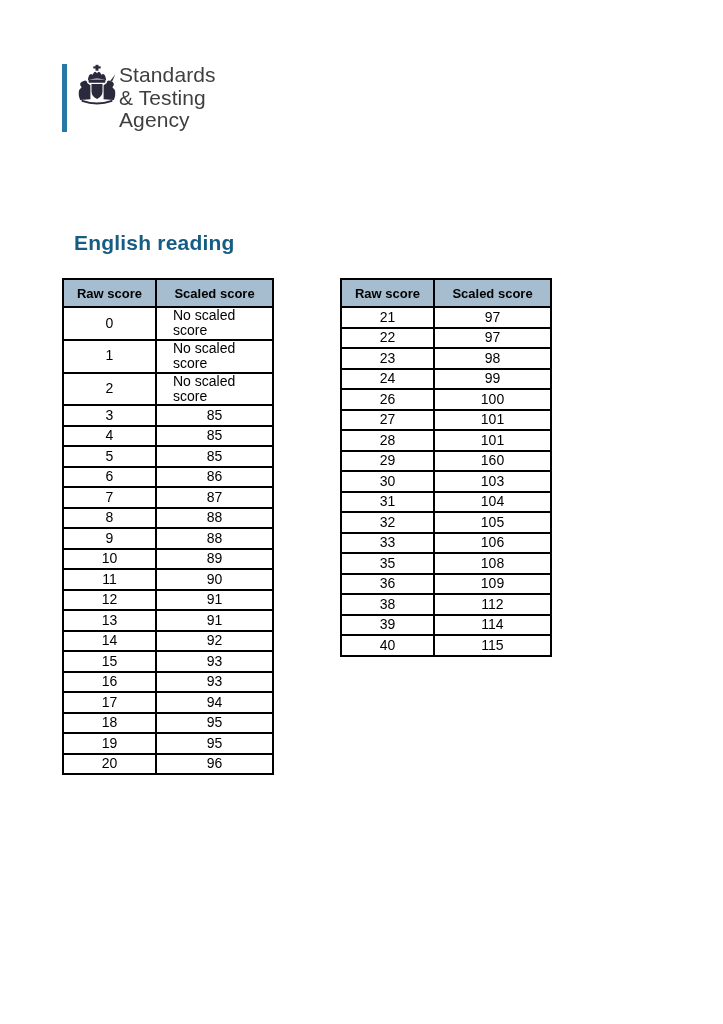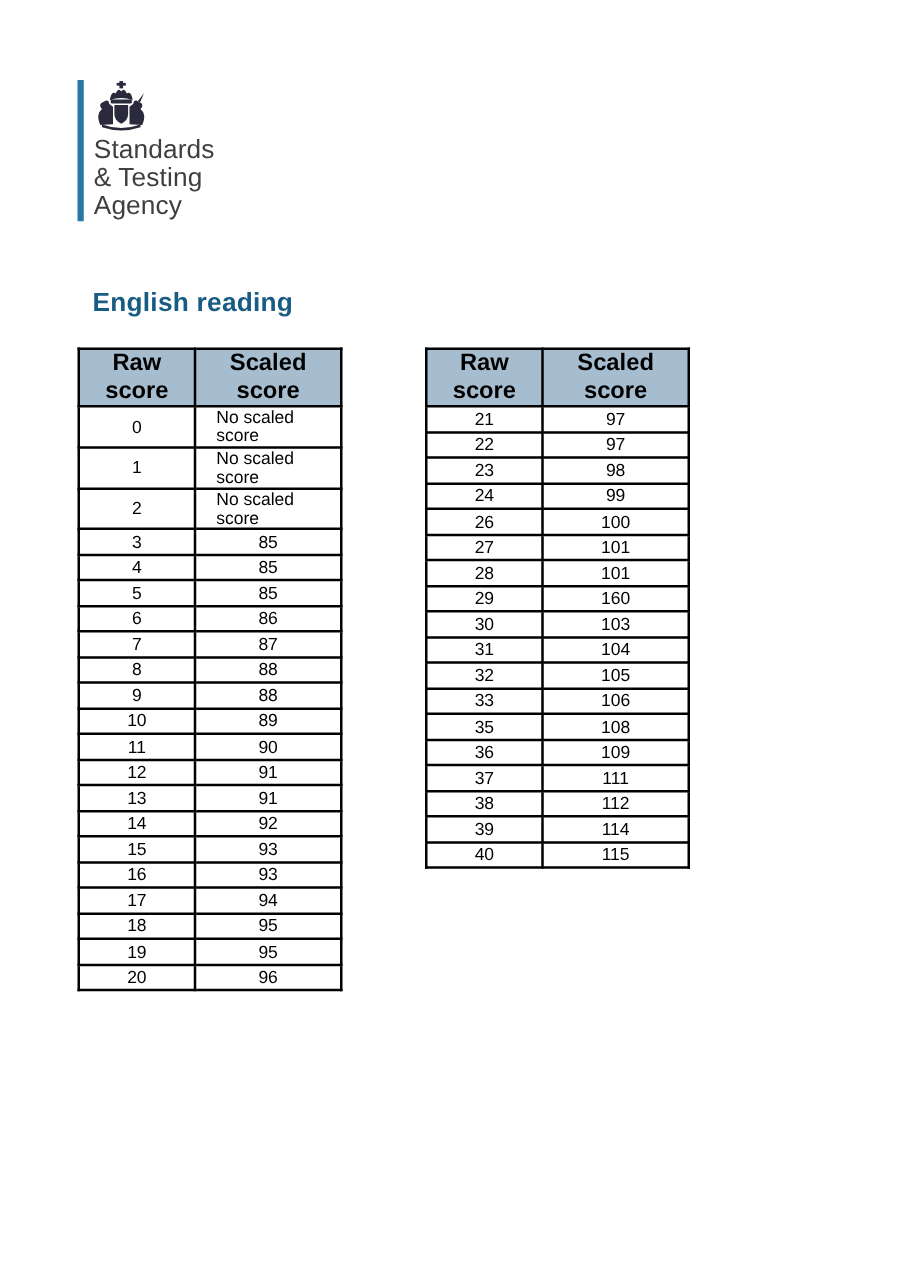--- a/index.html
+++ b/index.html
@@ -6,21 +6,21 @@
   body {
     width:723px; height:1024px; position:relative; background:#ffffff;
     font-family:"Liberation Sans", sans-serif;
     -webkit-font-smoothing:antialiased;
   }
   .page { position:absolute; inset:0; background:#fff; overflow:hidden; }
 
   
   .logo { position:absolute; left:62px; top:64px; display:flex; align-items:stretch; }
   .logo-bar { width:5px; background:var(--logo-bar,#2878A5); margin-right:8px; }
-  .logo-body { display:flex; flex-direction:column; }
+  .logo-body { display:flex; flex-direction:row; }
   .crest { display:block; height:42px; width:44px; margin:0 0 3px 0; }
   .crest svg { display:block; height:42px; width:44px; }
   .org-line {
     font-size:21px; line-height:22.5px; color:var(--logo-text,#3F3F3F);
     font-weight:400; letter-spacing:0.1px; white-space:nowrap;
   }
 
   
   .title {
     position:absolute; left:64px; top:221px; margin:10px;
@@ -29,21 +29,21 @@
   }
 
   
   .tables { position:absolute; left:62px; top:278px; display:flex; gap:66px; align-items:flex-start; }
   table.score-table { border-collapse:collapse; table-layout:fixed; width:210px; background:#fff; }
   table.score-table col.raw-col { width:93px; }
   table.score-table col.scaled-col { width:117px; }
   table.score-table th {
     background:var(--header-bg,#A6BDCF);
     border:2px solid #000;
-    font-size:19px; font-weight:bold; color:#000;
+    font-size:13px; font-weight:bold; color:#000;
     height:26px; text-align:center; padding:0 2px;
   }
   table.score-table td {
     border:2px solid #000;
     font-size:14px; color:#000;
     height:18.5px; text-align:center; padding:0; line-height:1.1;
   }
   table.score-table td.text-val { text-align:left; padding-left:16px; letter-spacing:0; }
 </style>
 </head>
@@ -238,24 +238,20 @@
           </tr>
           <tr>
             <td>35</td>
             <td>108</td>
           </tr>
           <tr>
             <td>36</td>
             <td>109</td>
           </tr>
           <tr>
-            <td>37</td>
-            <td>111</td>
-          </tr>
-          <tr>
             <td>38</td>
             <td>112</td>
           </tr>
           <tr>
             <td>39</td>
             <td>114</td>
           </tr>
           <tr>
             <td>40</td>
             <td>115</td>

